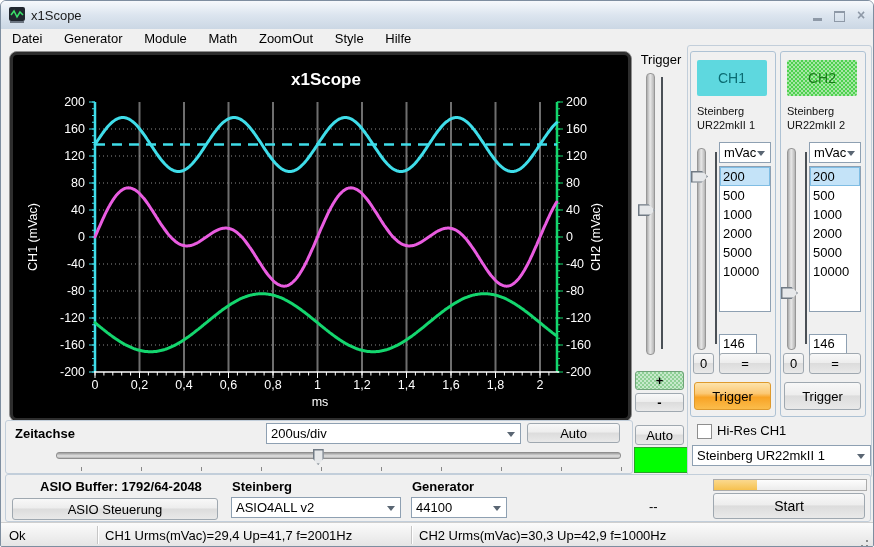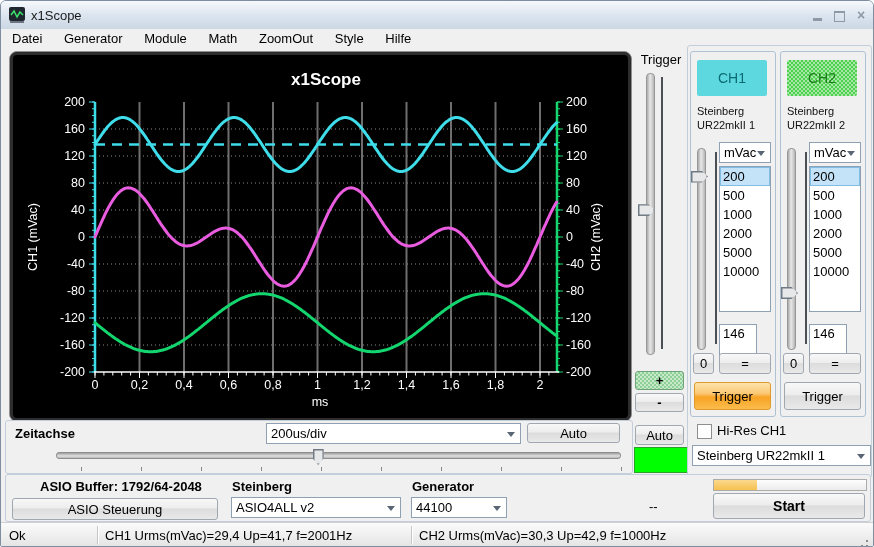--- a/index.html
+++ b/index.html
@@ -49,21 +49,21 @@
   .htick{position:absolute;width:1px;height:4px;background:#888;top:466px;}
   
   .chgroup{position:absolute;top:50px;width:84px;height:364px;border:1px solid #AEC2D4;border-radius:3px;background:#F0F0F0;}
   .chheader{position:absolute;left:6px;top:8px;width:70px;height:36px;border-radius:2px;
             font-weight:normal;font-size:14px;text-align:center;line-height:36px;cursor:default;}
   .chdevice{position:absolute;left:6px;top:52px;font-size:11px;line-height:14px;color:#111;}
   .range-list{position:absolute;left:28px;top:114px;width:50px;height:144px;background:#fff;
               border:1px solid #8EA0B2;overflow:hidden;font-size:13px;}
   .range-item{height:19px;line-height:19px;padding-left:3px;cursor:default;}
   .range-item.selected{background:#C4E3F8;box-shadow:inset 0 0 0 1px #7FBDE4;}
-  .valuebox{position:absolute;left:28px;top:272px;width:38px;height:33px;background:#fff;
+  .valuebox{position:absolute;left:28px;top:282px;width:38px;height:33px;background:#fff;
             border:1px solid #8EA0B2;font-size:13px;padding:1px 3px;box-sizing:border-box;}
   .zerobtn{left:2px;top:301px;width:21px;height:21px;}
   .eqbtn{left:28px;top:301px;width:52px;height:21px;}
   .trigbtn{left:3px;top:330px;width:77px;height:28px;}
   
   .panelbox{position:absolute;border:1px solid #C2CEDA;border-radius:3px;background:#F0F0F0;}
   
   .checkbox{position:absolute;width:13px;height:13px;background:#fff;border:1px solid #8E8E8E;}
   
   #progress{left:712px;top:478px;width:152px;height:10px;border:1px solid #ACACAC;background:linear-gradient(#FDFDFD,#ECECEC);}
@@ -439,21 +439,21 @@
     <span>ASIO4ALL v2</span><span class="arr"></span>
   </div>
   <span class="abs boldlbl" style="left:411px;top:478px">Generator</span>
   <div class="combo" style="left:410px;top:496px;width:72px">
     <span>44100</span><span class="arr"></span>
   </div>
   <span class="abs" style="left:648px;top:498px">--</span>
   <div id="progress" class="abs">
     <div id="progress-fill" style="width: 28%;"></div>
   </div>
-  <button class="btn" style="left:712px;top:492px;width:152px;height:26px;font-weight:bold;font-size:14px">Start</button>
+  <button class="btn" style="left:712px;top:492px;width:152px;height:26px;font-weight:normal;font-size:14px">Start</button>
 
   <div id="statusbar" class="abs">
     <span class="sbtext" style="left:8px">Ok</span>
     <span class="sbsep" style="left:96px"></span>
     <span class="sbtext" style="left:104px">CH1 Urms(mVac)=29,4 Up=41,7 f=2001Hz</span>
     <span class="sbsep" style="left:410px"></span>
     <span class="sbtext" style="left:418px">CH2 Urms(mVac)=30,3 Up=42,9 f=1000Hz</span>
     <span id="grip"></span>
   </div>
 

